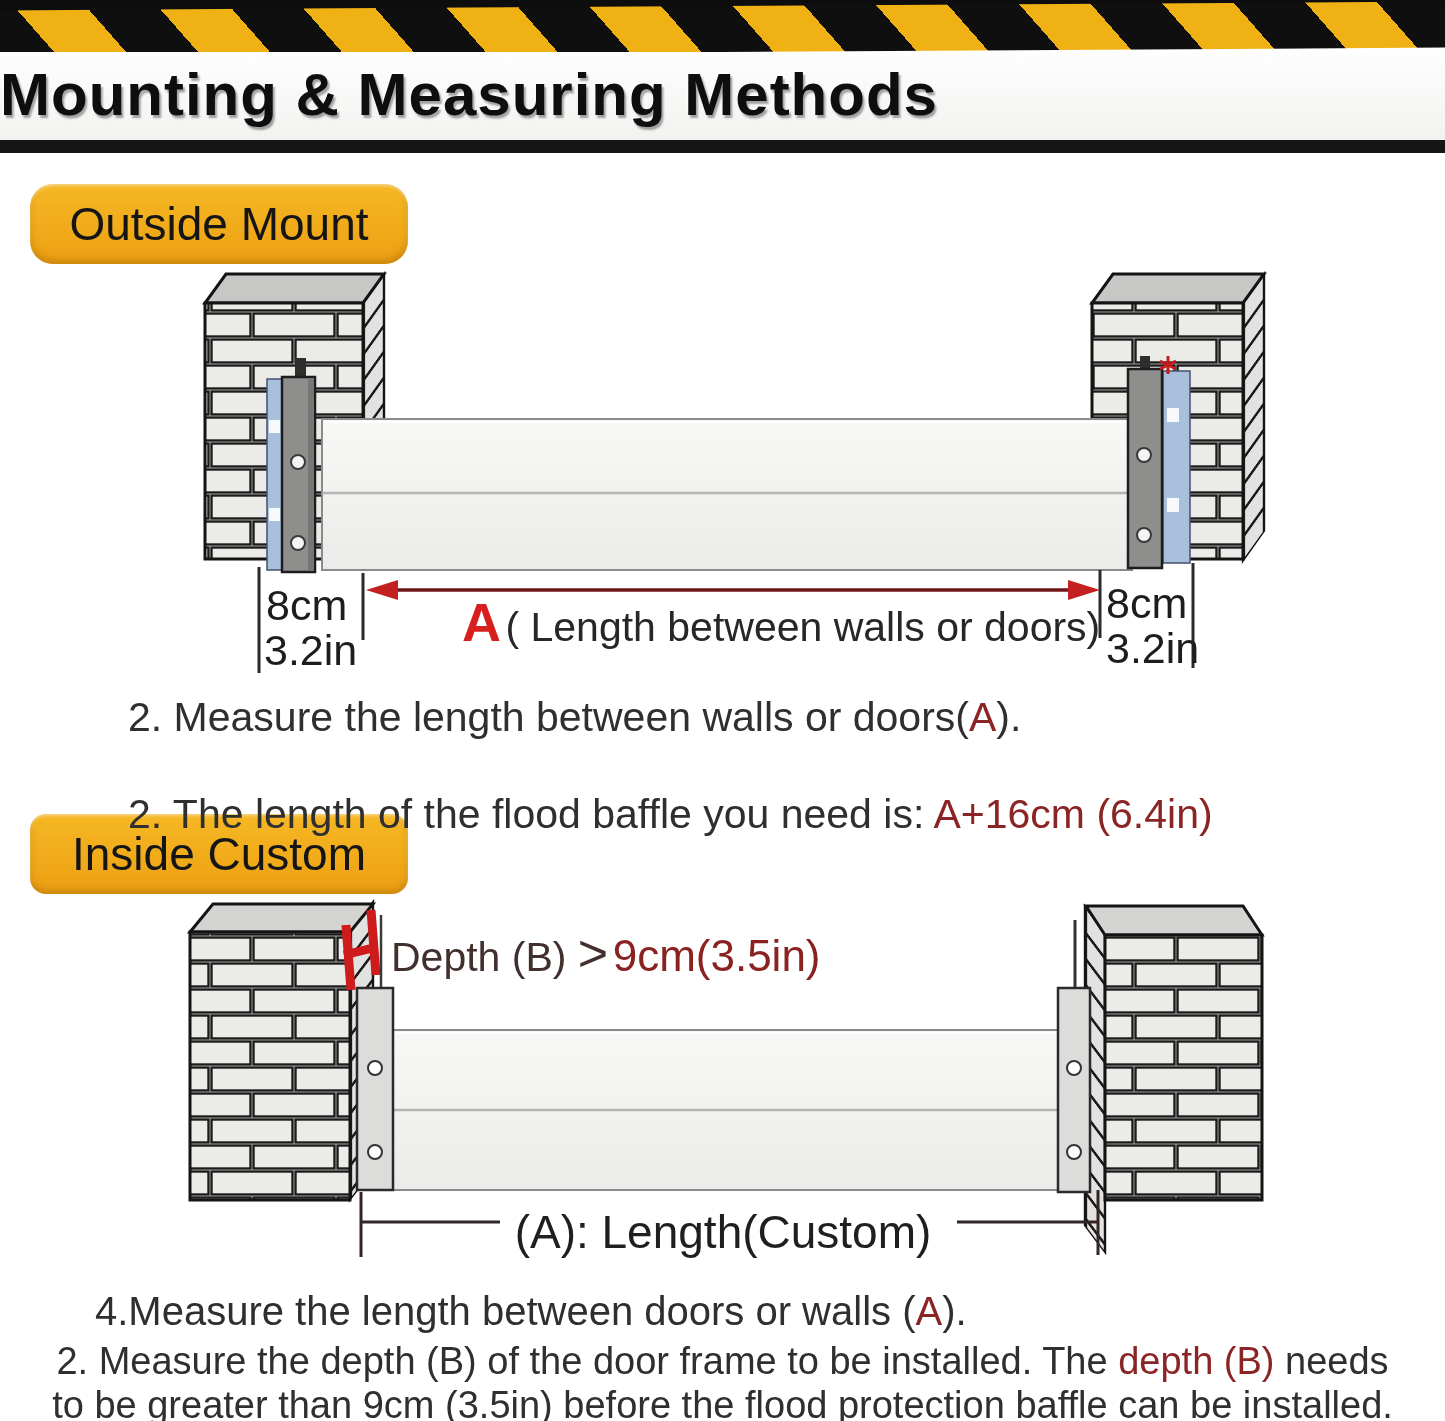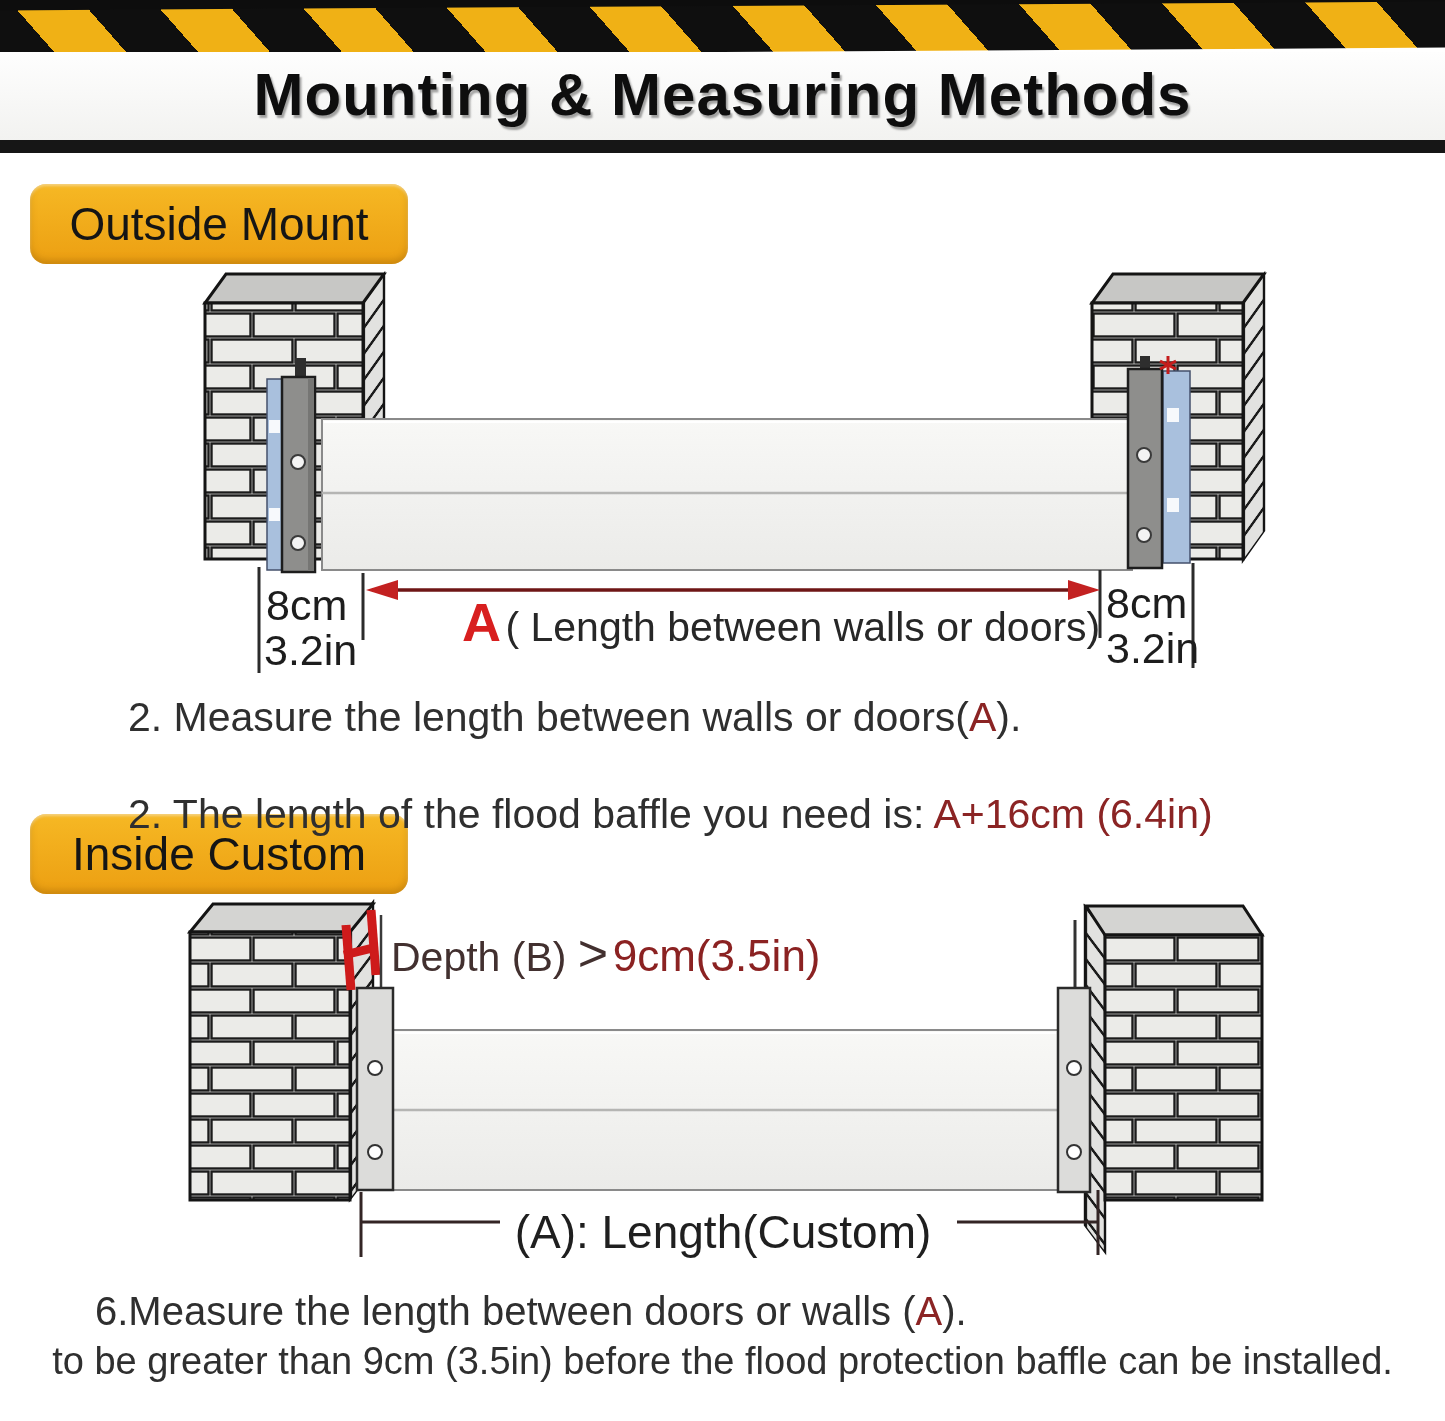--- a/index.html
+++ b/index.html
@@ -16,37 +16,37 @@
   .hazard-stripes{
     position:absolute;left:-14px;top:6px;width:1473px;height:46px;
     background:repeating-linear-gradient(49deg,#0f0f0f 0 54px,#f0b115 54px 108px);
     transform:rotate(-0.35deg);
   }
   .title-band{
     position:absolute;left:0;top:52px;width:1445px;height:89px;
     background:linear-gradient(180deg,#fefefe,#f2f2f0);
   }
   .page-title{
-    position:absolute;left:0;top:60px;width:1445px;text-align:center;
+    position:absolute;left:0;top:60px;width:1445px;
     font-size:60px;font-weight:bold;color:#0e0e0e;letter-spacing:1px;
     text-shadow:2px 3px 2px rgba(0,0,0,0.35), -1px -1px 0 rgba(255,255,255,0.8);
   }
   .title-under-bar{
     position:absolute;left:0;top:140px;width:1445px;height:13px;background:#161616;
   }
   
   .badge{
     position:absolute;left:30px;width:378px;height:80px;
     background:linear-gradient(180deg,#f6b824,#ec9f12);
     border-radius:16px;
     box-shadow:inset 0 -4px 7px rgba(140,90,0,.35), inset 0 2px 3px rgba(255,255,255,.45);
     display:flex;align-items:center;justify-content:center;
     font-size:46px;color:#151515;
   }
-  .badge-outside{top:184px;}
+  .badge-outside{top:184px;border-radius:23px;}
   .badge-inside{top:814px;}
   
   .svg-outside{position:absolute;left:0;top:265px;}
   .svg-inside{position:absolute;left:0;top:895px;}
   svg text{font-family:"Liberation Sans", sans-serif;}
   
   .step{position:absolute;color:#2f2f2f;font-size:41px;white-space:nowrap;}
   .step .em{color:#8b2424;}
   .step-out1{left:128px;top:694px;}
   .step-out2{left:128px;top:747px;margin-top:44px;}
@@ -215,17 +215,18 @@
     <line x1="957" y1="1222" x2="1098" y2="1222"></line>
     <line x1="1098" y1="1190" x2="1098" y2="1255"></line>
   </g>
   <text x="723" y="1248" font-size="46" fill="#1f1f1f" text-anchor="middle">(A): Length(Custom)</text>
 </svg>
 
 <div class="step step-out1"><span>2. Measure the length between walls or doors(</span><span class="em">A</span><span>).</span></div>
 
 <div class="step step-out2"><span>2. The length of the flood baffle you need is: </span><span class="em">A+16cm (6.4in)</span><span></span></div>
 
-<div class="step step-in1"><span>6.Measure the length between doors or walls (</span><span class="em">A</span><span>).</span></div>
+<div class="step step-in1"><span>4.Measure the length between doors or walls (</span><span class="em">A</span><span>).</span></div>
 
 <div class="step-in2">
+  <div><span>2. Measure the depth (B) of the door frame to be installed. The </span><span class="em">depth (B)</span><span> needs</span></div>
   <div>to be greater than 9cm (3.5in) before the flood protection baffle can be installed.</div>
 </div>
 
 </body></html>

